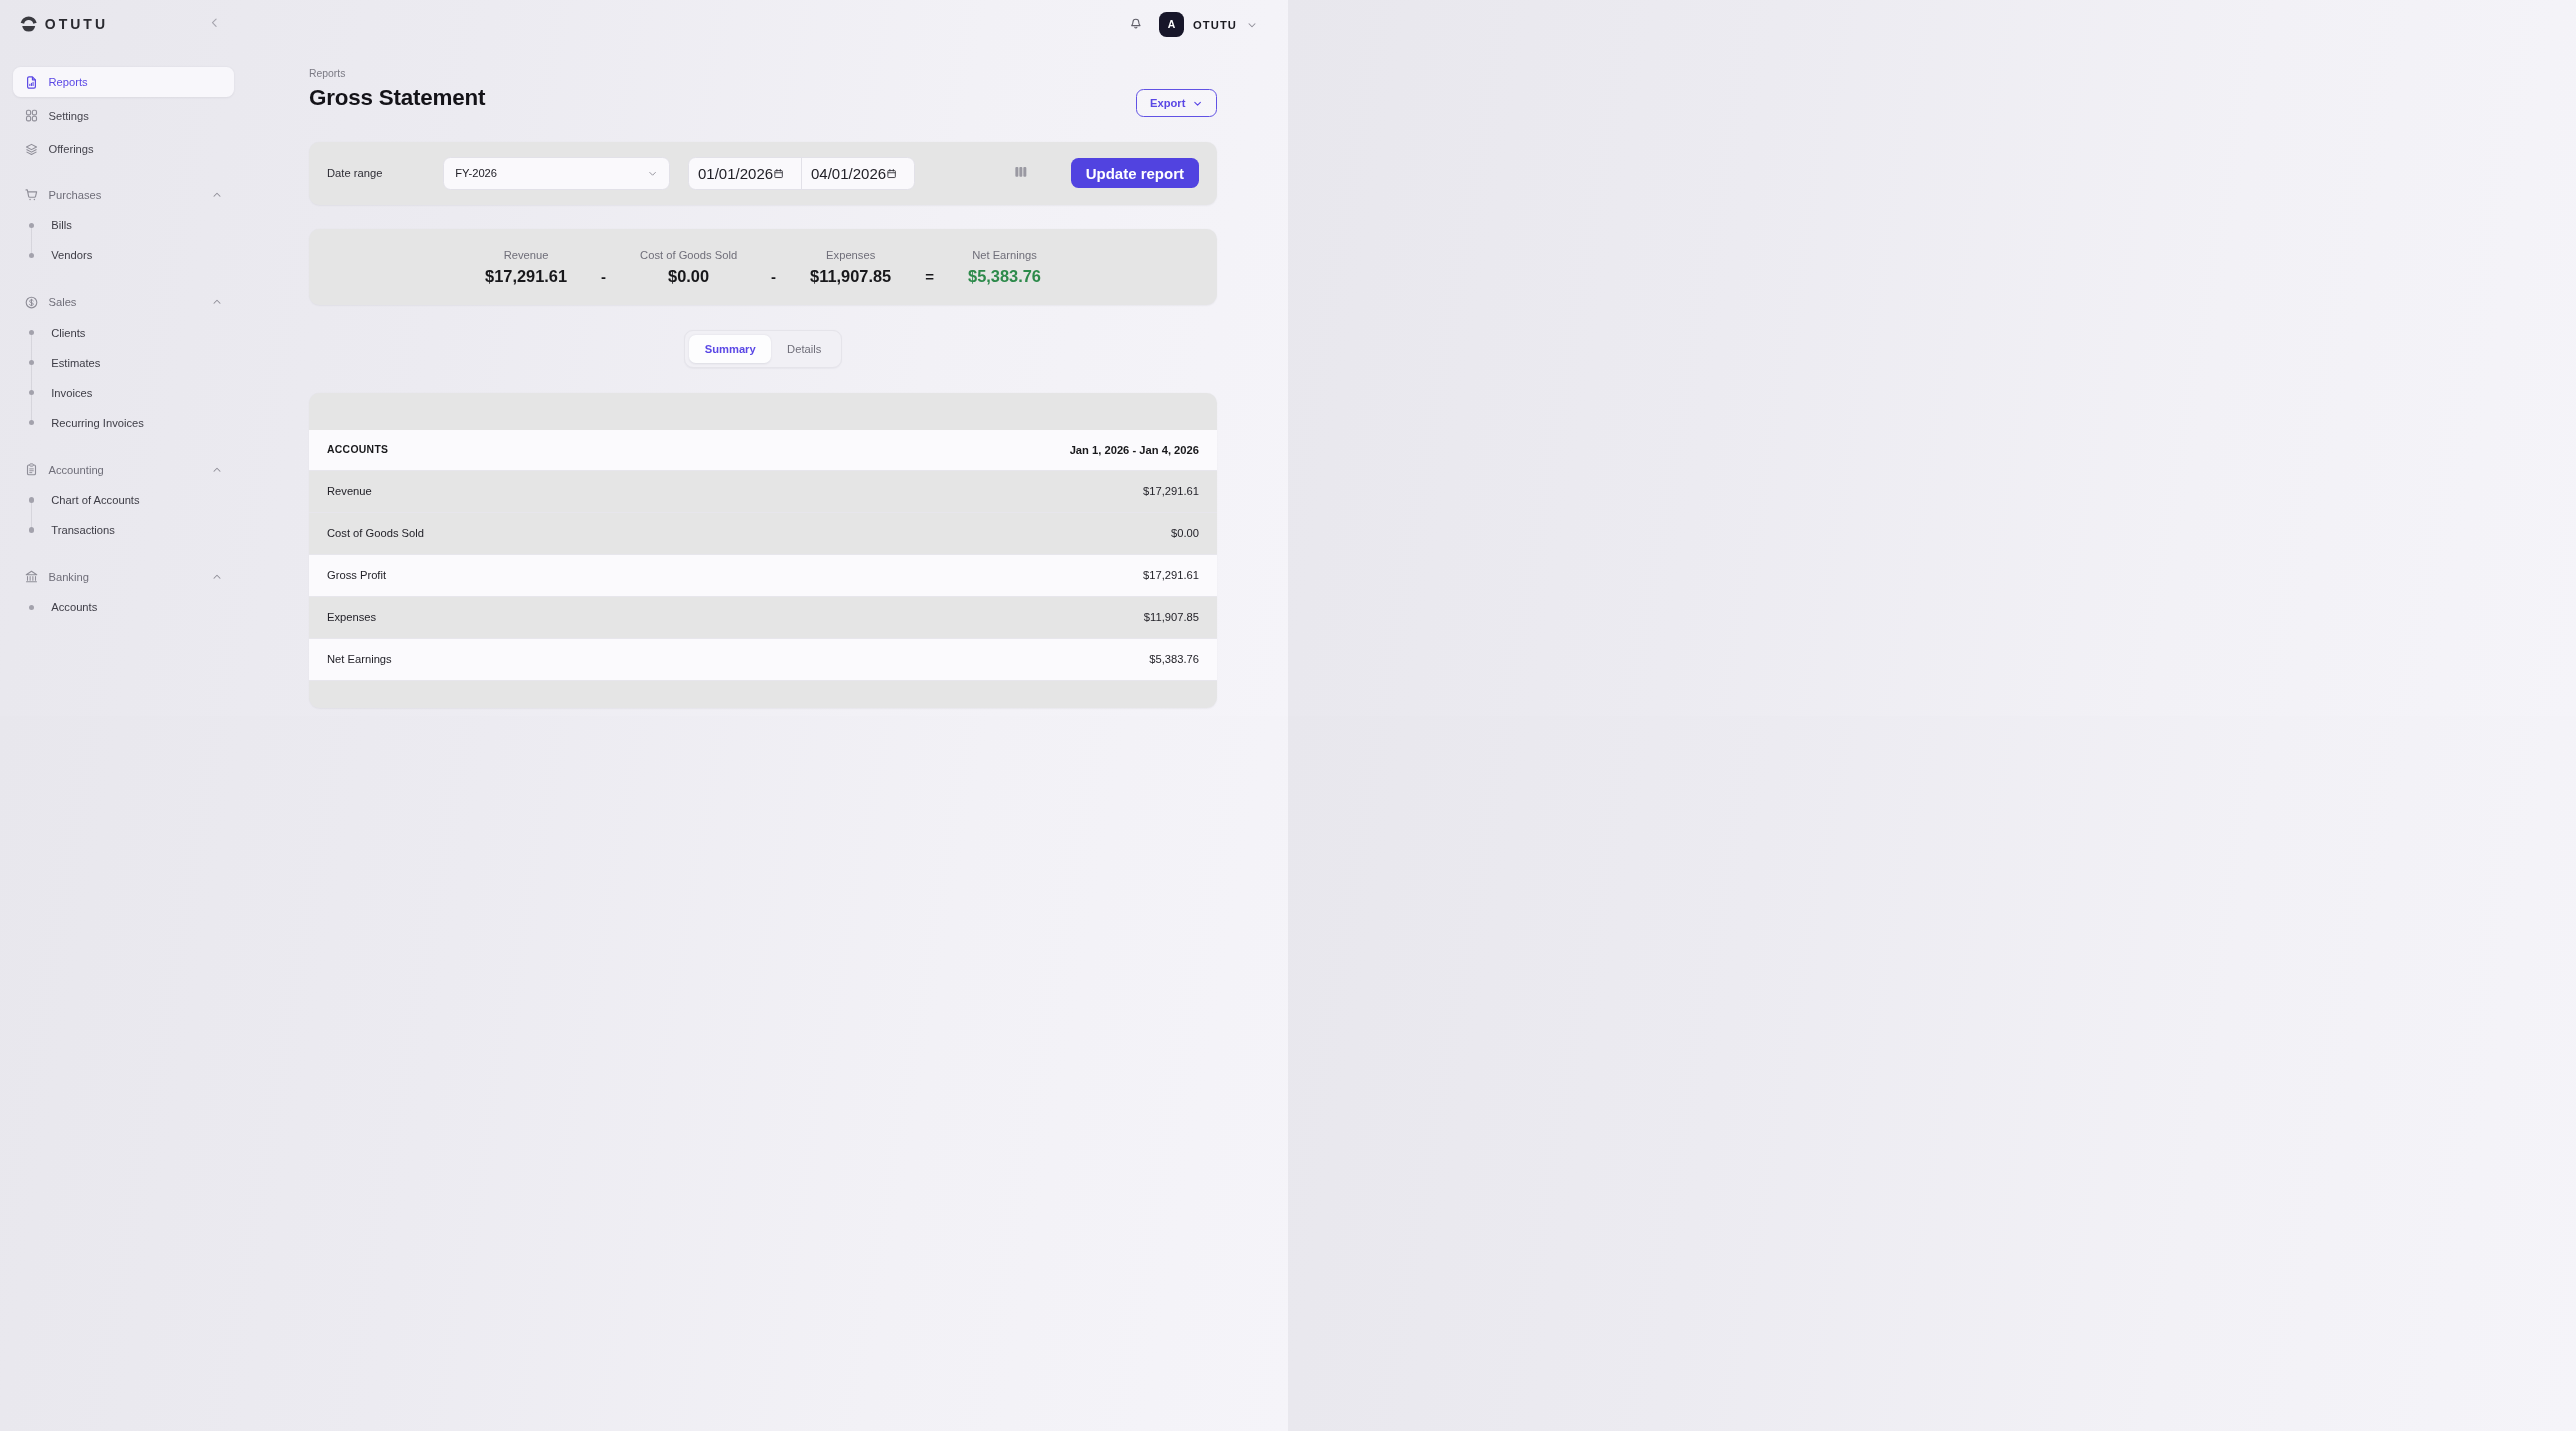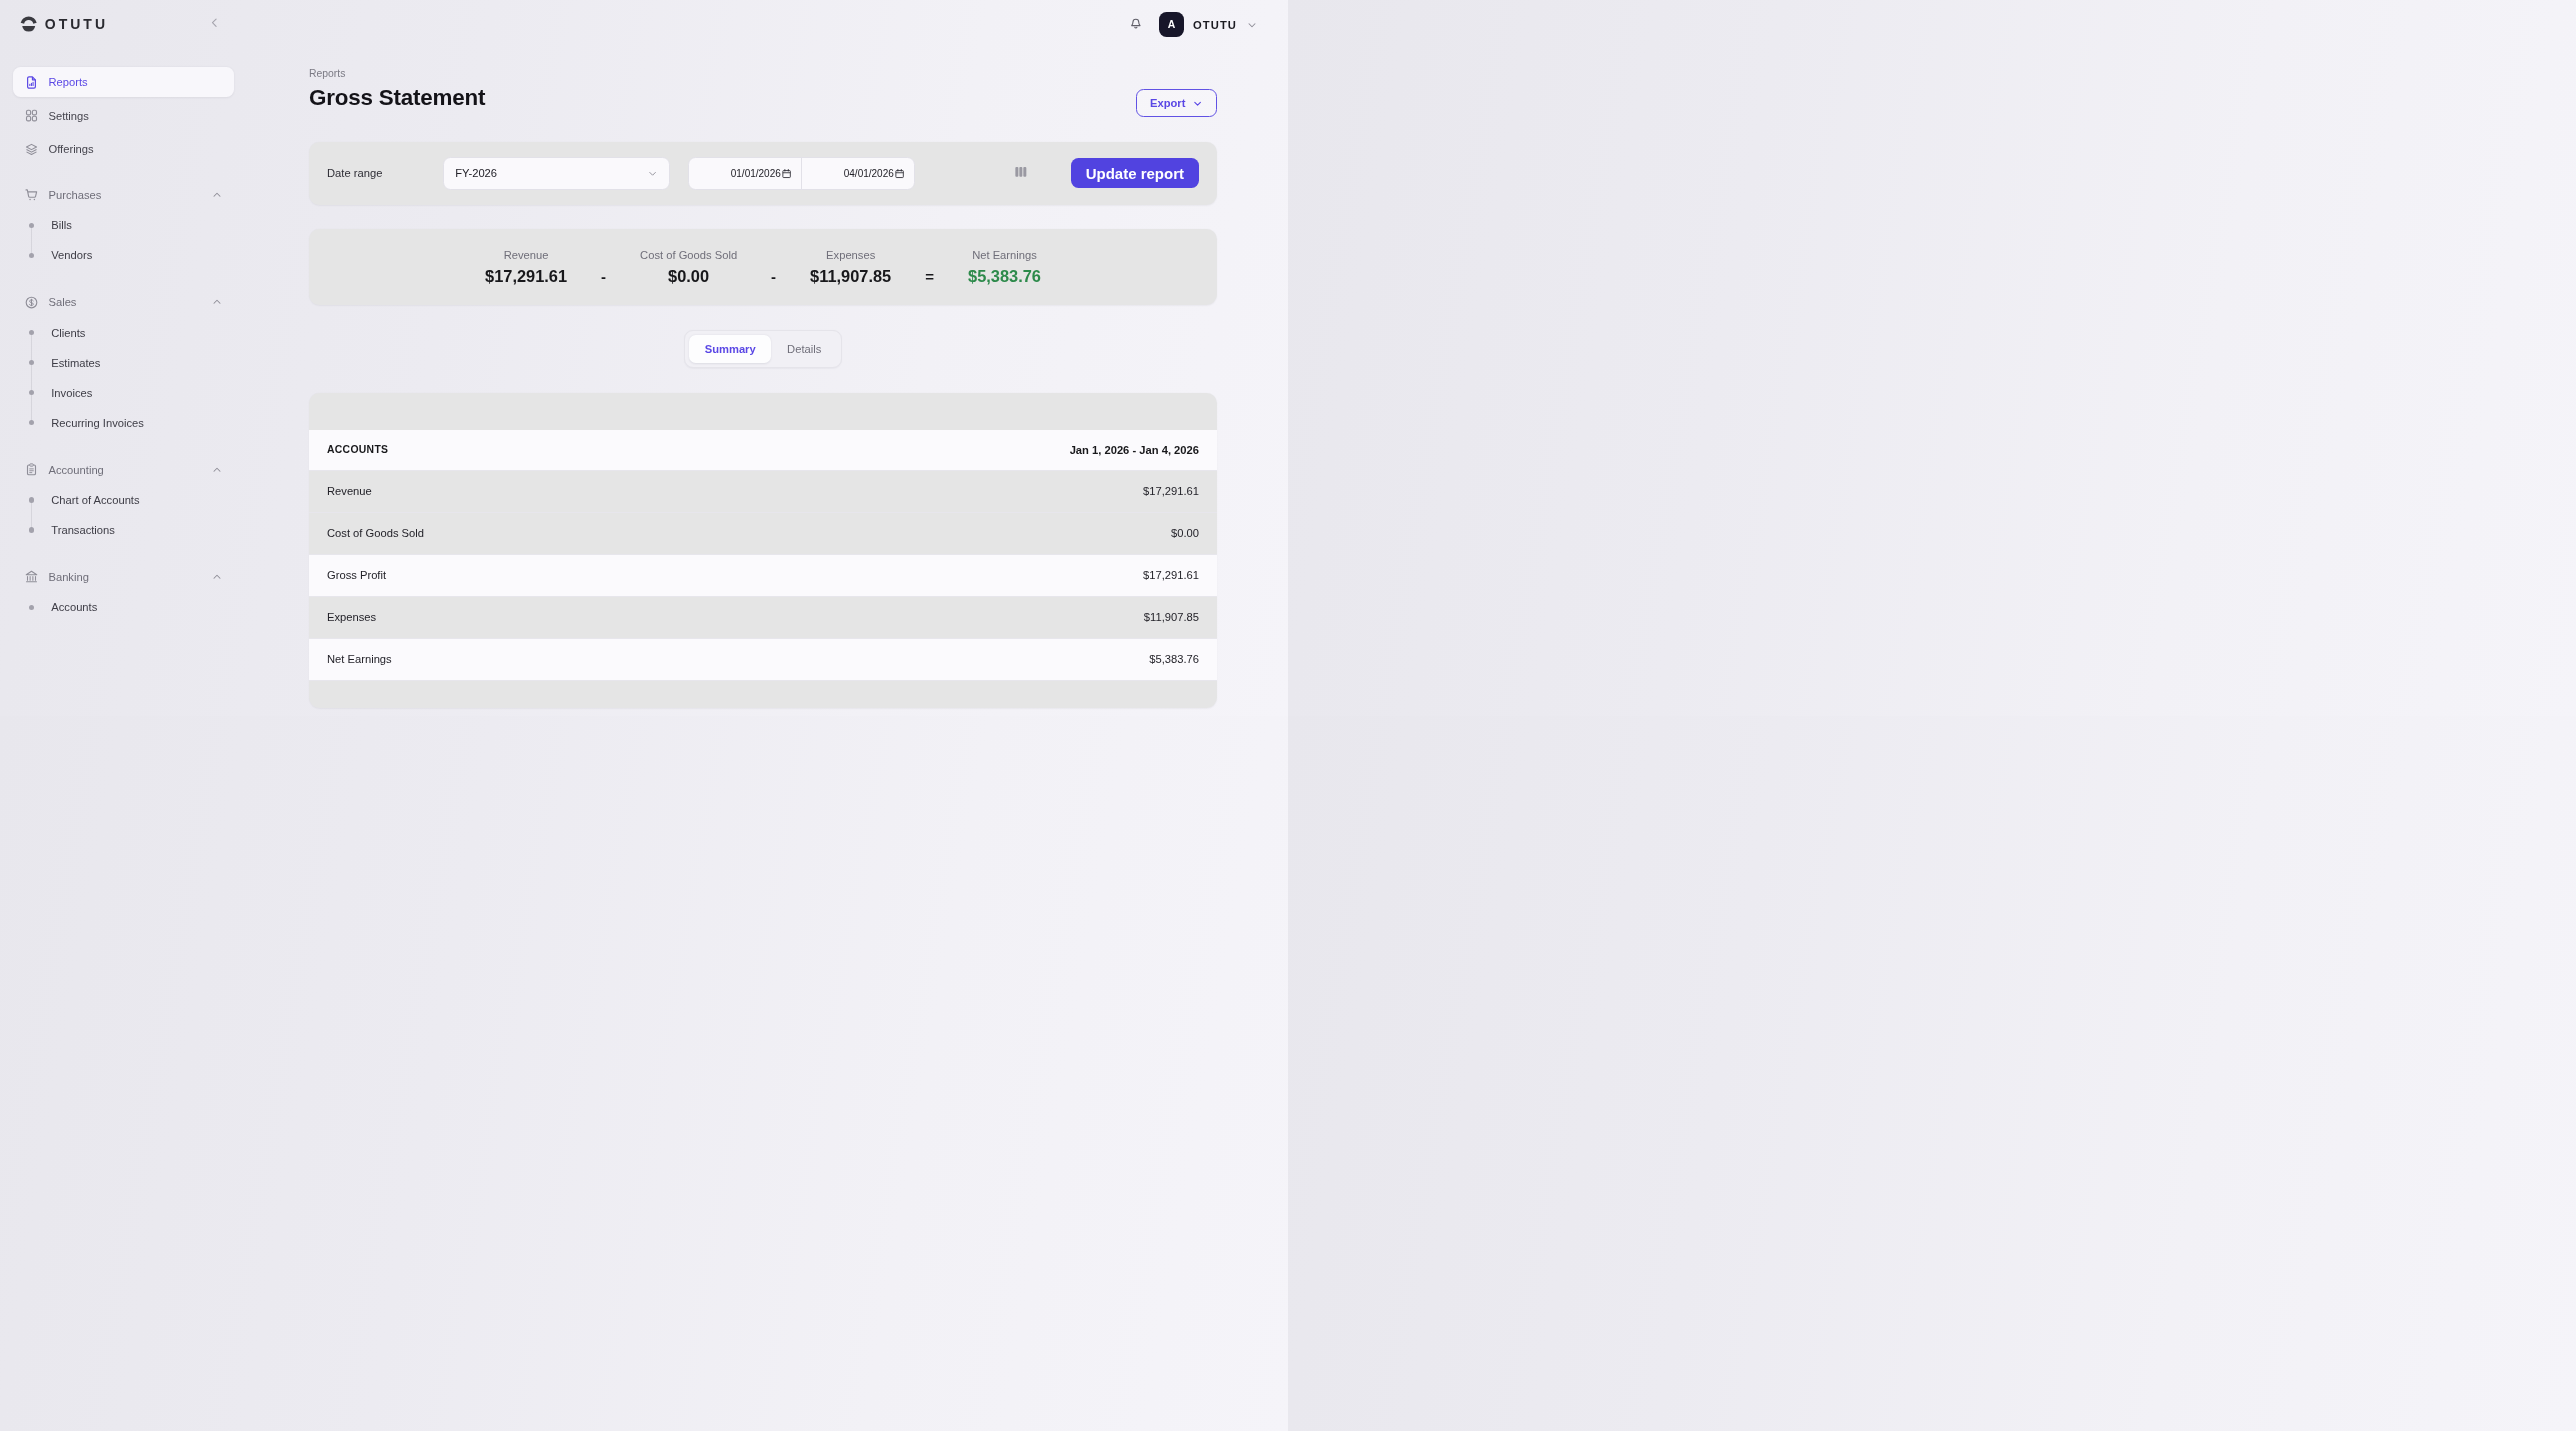--- a/index.html
+++ b/index.html
@@ -52,21 +52,21 @@
   .export-btn { margin-top: 21.6px; height: 28px; padding: 0 12.7px; border-radius: 7.5px; border: 1.1px solid #6152e4; background: rgba(255,255,255,0.25); color: #5a47e5; font-size: 11.2px; font-weight: 600; display: flex; align-items: center; gap: 6.7px; cursor: pointer; font-family: inherit; }
   .export-btn .chev { display: flex; color: #5a47e5; }
 
   .card { background: #e5e5e5; border-radius: 10.4px; box-shadow: 0 0.7px 1.5px rgba(30,30,60,.05); }
 
   .filter-card { margin-top: 24.6px; height: 63px; display: flex; align-items: center; padding: 0 18px; }
   .filter-label { font-size: 11.2px; color: #2e2d35; flex: 0 0 116px; }
   .select { width: 227px; height: 33px; background: #faf9fc; border: 0.7px solid #e2e1e8; border-radius: 7.5px; display: flex; align-items: center; justify-content: space-between; padding: 0 11.2px; font-size: 11.2px; color: #232229; cursor: pointer; }
   .select .chev { display: flex; color: #8f8e98; }
   .dates { width: 227px; height: 33px; margin-left: 18px; background: #faf9fc; border: 0.7px solid #e2e1e8; border-radius: 7.5px; display: flex; overflow: hidden; }
-  .date-field { flex: 1; display: flex; align-items: center; justify-content: flex-end; padding: 0 9px; font-size: 10px; color: #232229; cursor: pointer; }
+  .date-field { flex: 1; display: flex; align-items: center; justify-content: flex-start; padding: 0 9px; font-size: 15px; color: #232229; cursor: pointer; }
   .date-field + .date-field { border-left: 0.7px solid #e2e1e8; }
   .date-field .cal { display: flex; color: #2e2d35; }
   .filter-spacer { flex: 1; }
   .columns-btn { background: none; border: none; display: flex; color: #9a99a2; cursor: pointer; margin-right: 42px; }
   .update-btn { height: 30px; padding: 0 15px; border-radius: 7.5px; border: none; background: #5143e0; color: #ffffff; font-size: 15px; font-weight: 600; cursor: pointer; font-family: inherit; }
 
   .summary-card { margin-top: 24.6px; height: 76px; display: flex; align-items: center; justify-content: center; gap: 34px; }
   .metric { text-align: center; min-width: 72px; }
   .metric-label { font-size: 11.2px; color: #6f6e79; }
   .metric-value { font-size: 16.4px; font-weight: 700; color: #18181b; margin-top: 6.7px; }

